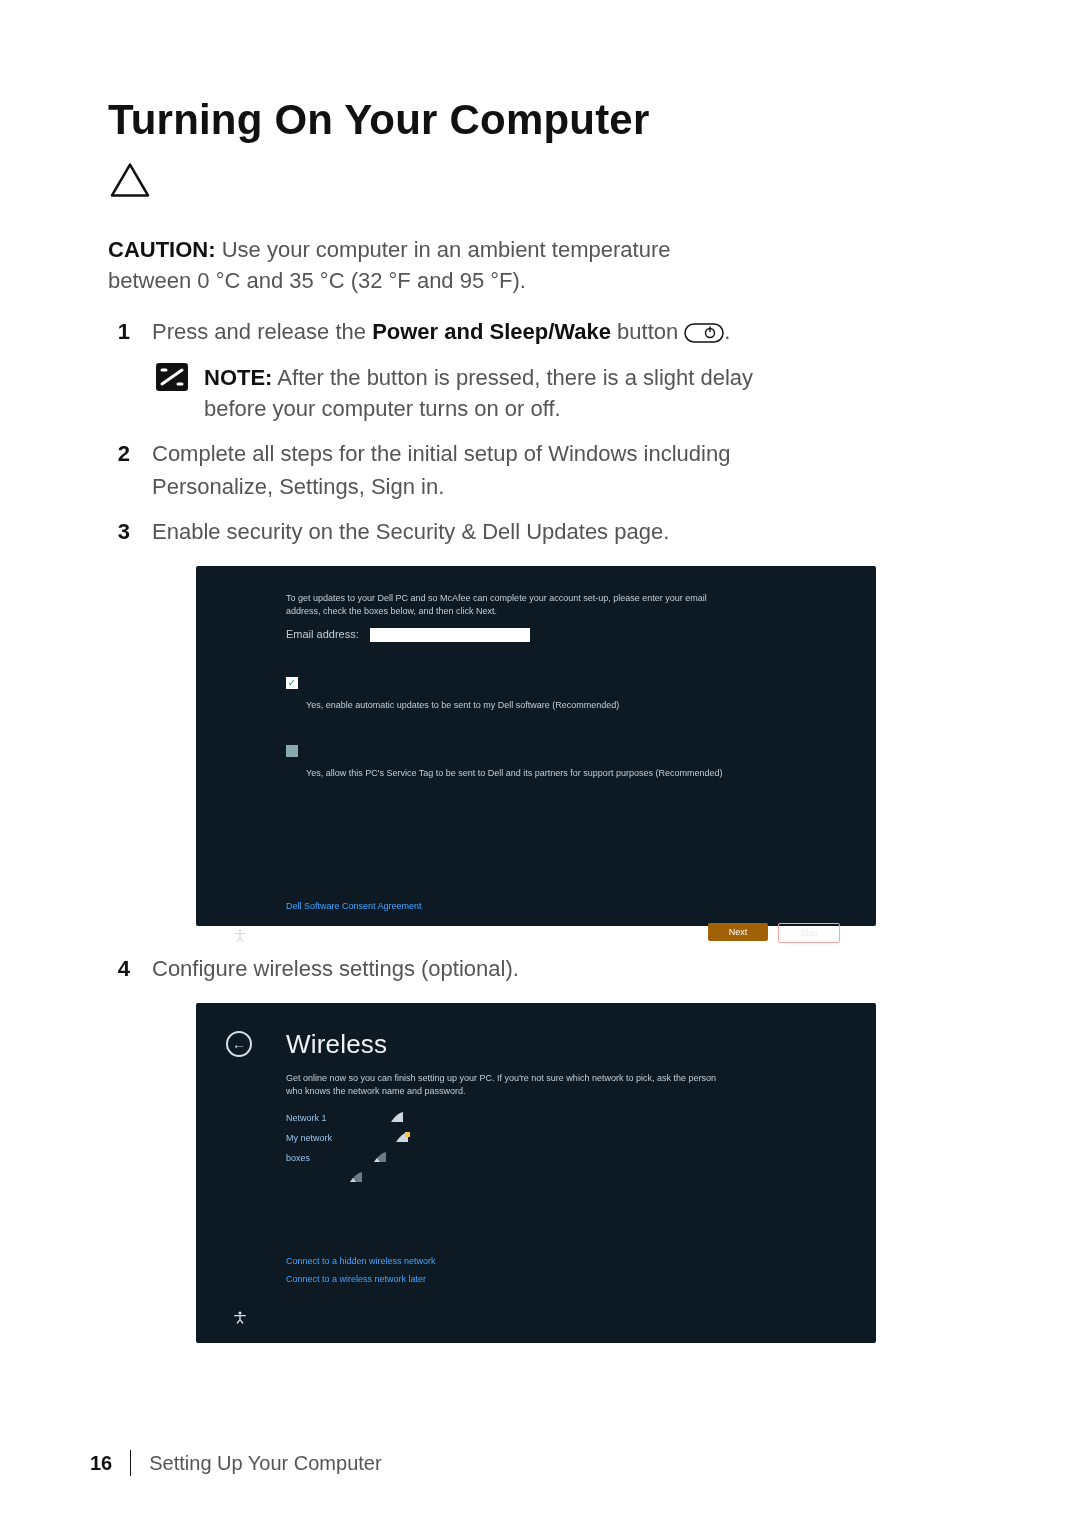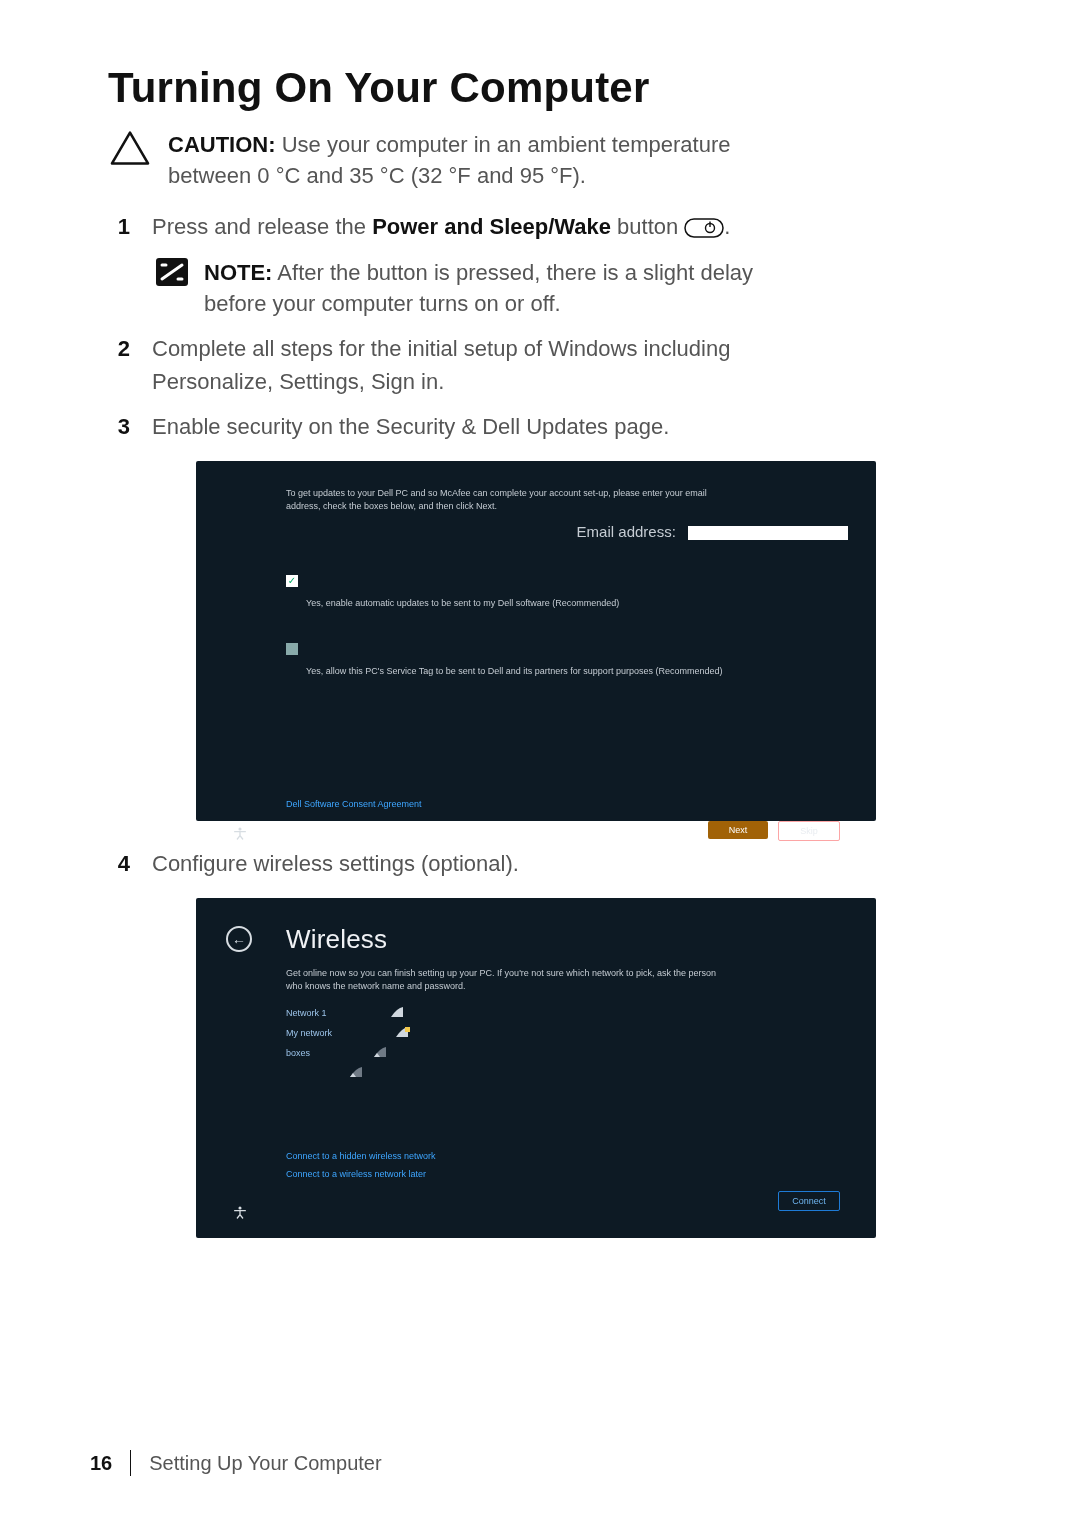--- a/index.html
+++ b/index.html
@@ -6,34 +6,35 @@
     margin: 0;
     padding: 0;
     background: #fff;
     font-family: "Segoe UI", "Helvetica Neue", Arial, sans-serif;
     color: #111;
   }
   .page {
     width: 863px;
     height: 1532px;
     box-sizing: border-box;
-    padding: 64px 108px 60px 108px;
+    padding: 96px 108px 60px 108px;
     position: relative;
   }
   h1.title {
     font-size: 42px;
     font-weight: 700;
     margin: 0 0 18px 0;
     letter-spacing: 0.2px;
   }
   .callout {
     display: flex;
     align-items: flex-start;
-    gap: 16px;
+    gap: 29px;
     margin: 8px 0 18px 0;
+    flex-direction: column;
   }
   .callout .icon-slot {
     width: 44px;
     flex: 0 0 44px;
     display: flex;
     align-items: flex-start;
     justify-content: center;
   }
   .callout .text {
     font-size: 22px;
@@ -108,24 +109,23 @@
     color: #f0f2f5;
     letter-spacing: 0.2px;
   }
   .shot .desc {
     font-size: 9px;
     color: #c5ccd3;
     line-height: 1.4;
     max-width: 440px;
   }
   .shot .lbl {
-    font-size: 15px;
+    font-size: 11px;
     color: #c5ccd3;
     margin-top: 10px;
-    text-align: right;
   }
   .shot .email-input {
     display: inline-block;
     background: #fff;
     width: 160px;
     height: 14px;
     margin-left: 8px;
     vertical-align: middle;
   }
   .shot .chk-row {
@@ -344,23 +344,20 @@
             <svg width="12" height="10" viewBox="0 0 12 10">
                 <path d="M0 10 L3 6 L6 3 L9 1 L12 0 L12 10 Z" fill="#6f7a85"></path>
                 <path d="M0 10 L3 6 L6 10 Z" fill="#cfd7de"></path>
               </svg>
           </span>
         </div>
       </div>
       <div style="height:60px"></div>
       <div class="link9">Connect to a hidden wireless network</div>
       <div class="link9">Connect to a wireless network later</div>
-      <div class="btnrow">
-        <span class="btn outline" style="border-color:#1e7bd6;color:#6fb4ef;">Connect</span>
-      </div>
       <span class="ease">
         <svg viewBox="0 0 24 24">
             <circle cx="12" cy="6" r="2.3" fill="#d7dde2"></circle>
             <path d="M4 10 h16 M12 10 v6 M12 16 l-4 5 M12 16 l4 5" stroke="#d7dde2" stroke-width="2" fill="none" stroke-linecap="round"></path>
           </svg>
       </span>
     </div>
   </div>
 
   <div class="footer">

